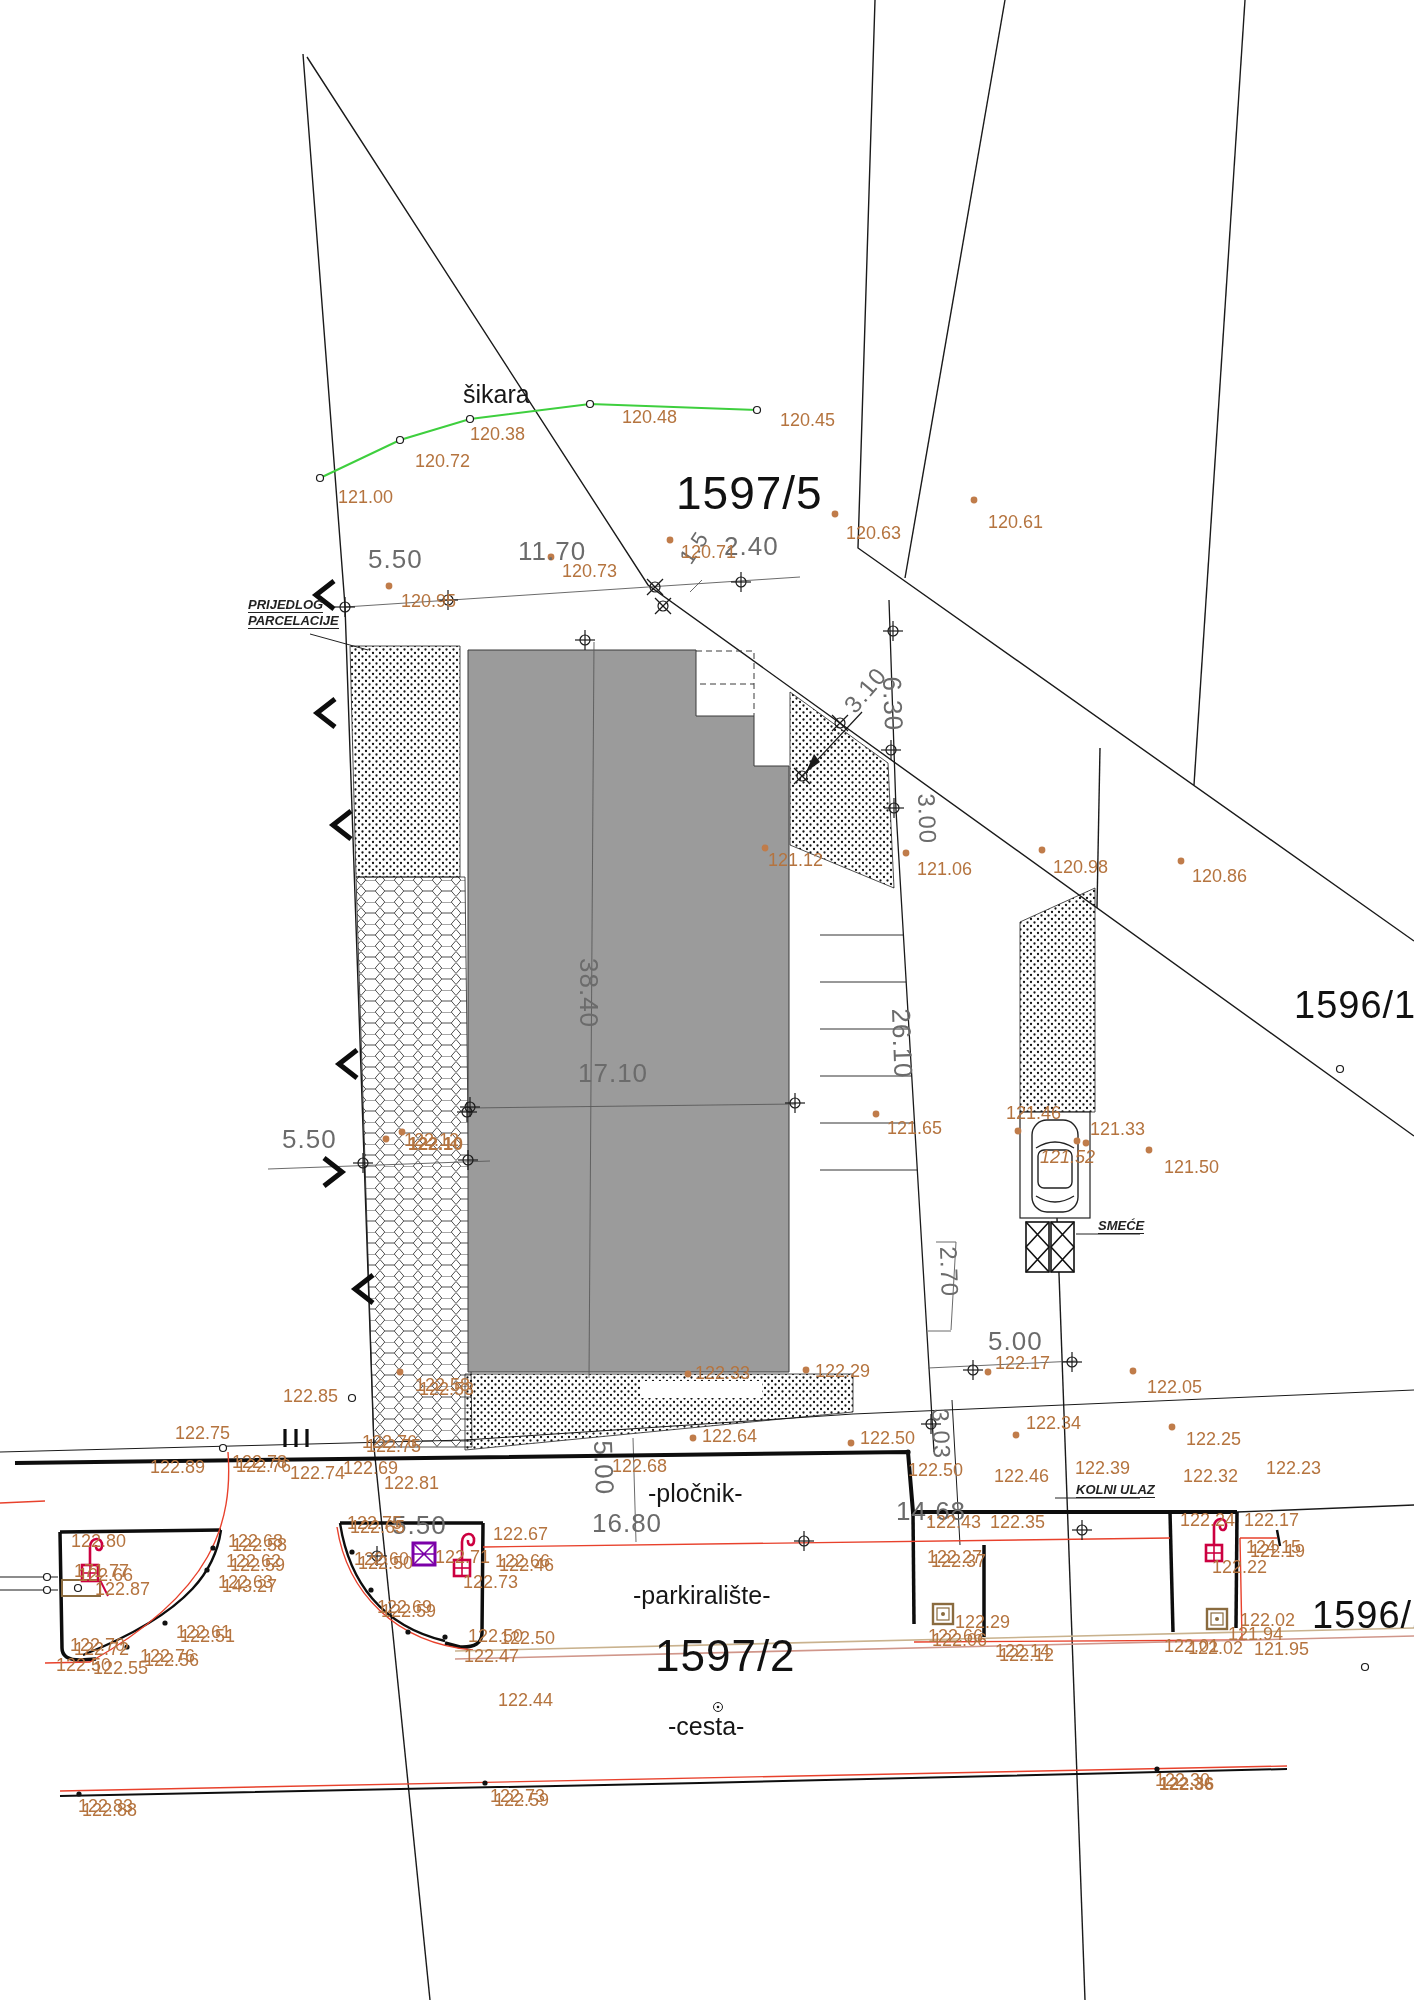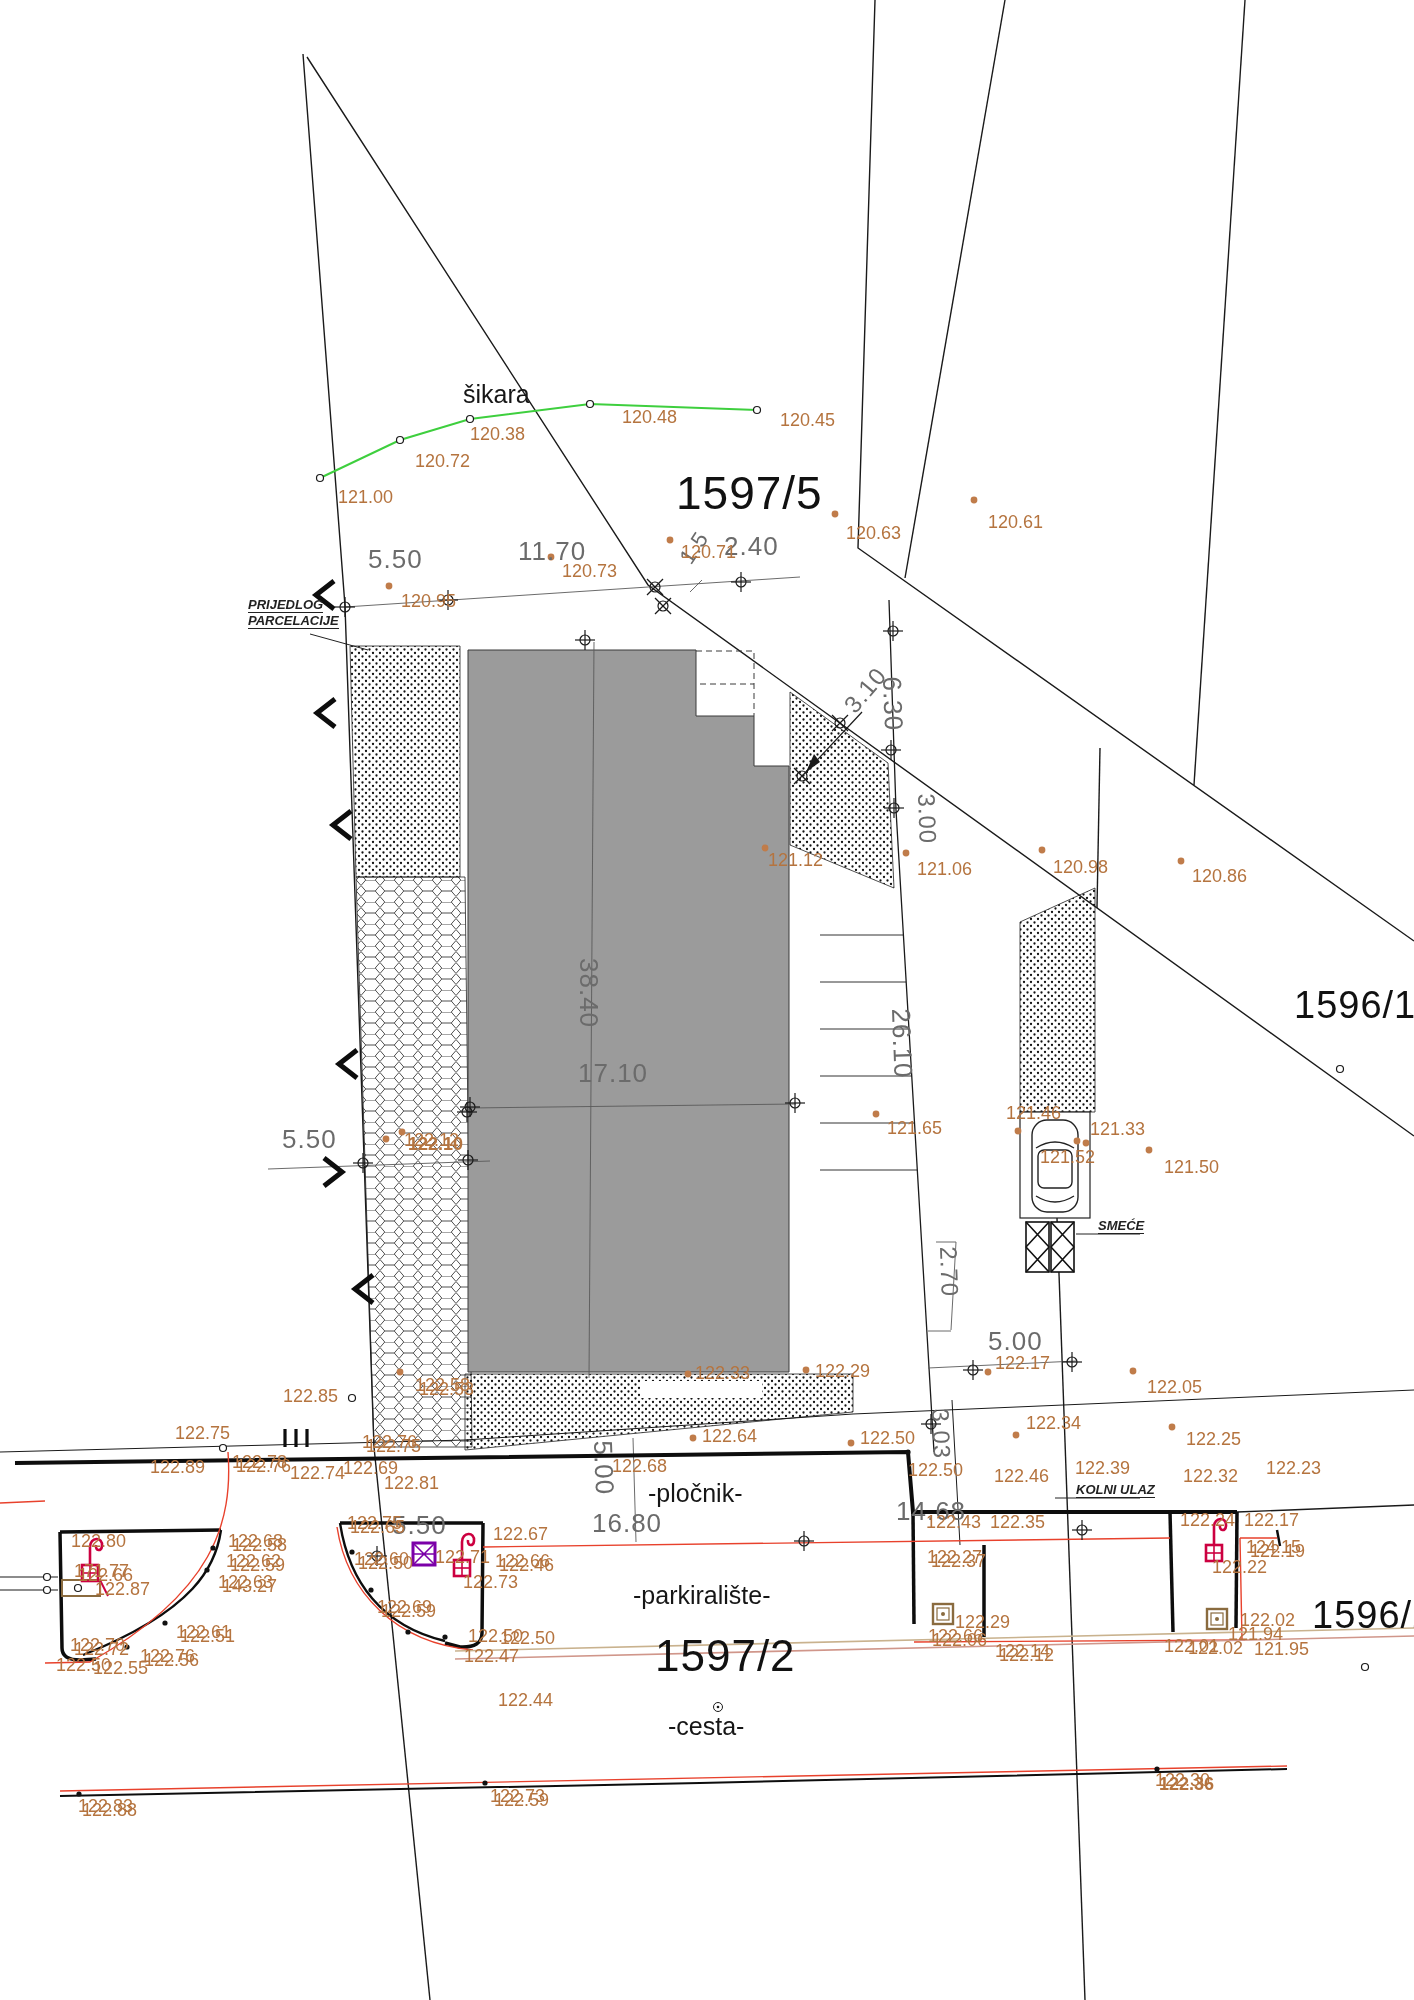--- a/index.html
+++ b/index.html
@@ -401,21 +401,21 @@
       <span class="lb lb-elev" style="left: 401px; top: 592px;">120.95</span>
       <span class="lb lb-elev" style="left: 562px; top: 562px;">120.73</span>
       <span class="lb lb-elev" style="left: 681px; top: 543px;">120.71</span>
       <span class="lb lb-elev" style="left: 768px; top: 851px;">121.12</span>
       <span class="lb lb-elev" style="left: 917px; top: 860px;">121.06</span>
       <span class="lb lb-elev" style="left: 1053px; top: 858px;">120.98</span>
       <span class="lb lb-elev" style="left: 1192px; top: 867px;">120.86</span>
       <span class="lb lb-elev" style="left: 887px; top: 1119px;">121.65</span>
       <span class="lb lb-elev" style="left: 1006px; top: 1104px;">121.46</span>
       <span class="lb lb-elev" style="left: 1090px; top: 1120px;">121.33</span>
-      <span class="lb lb-elev" style="left: 1040px; top: 1148px;">121.52</span>
+      <span class="lb lb-elev" style="left: 1040px; top: 1148px; font-style: italic;">121.52</span>
       <span class="lb lb-elev" style="left: 1164px; top: 1158px;">121.50</span>
       <span class="lb lb-elev" style="left: 283px; top: 1387px;">122.85</span>
       <span class="lb lb-elev" style="left: 415px; top: 1376px;">122.58</span>
       <span class="lb lb-elev" style="left: 419px; top: 1380px;">122.53</span>
       <span class="lb lb-elev" style="left: 695px; top: 1364px;">122.33</span>
       <span class="lb lb-elev" style="left: 815px; top: 1362px;">122.29</span>
       <span class="lb lb-elev" style="left: 995px; top: 1354px;">122.17</span>
       <span class="lb lb-elev" style="left: 1147px; top: 1378px;">122.05</span>
       <span class="lb lb-elev" style="left: 1026px; top: 1414px;">122.34</span>
       <span class="lb lb-elev" style="left: 1186px; top: 1430px;">122.25</span>

